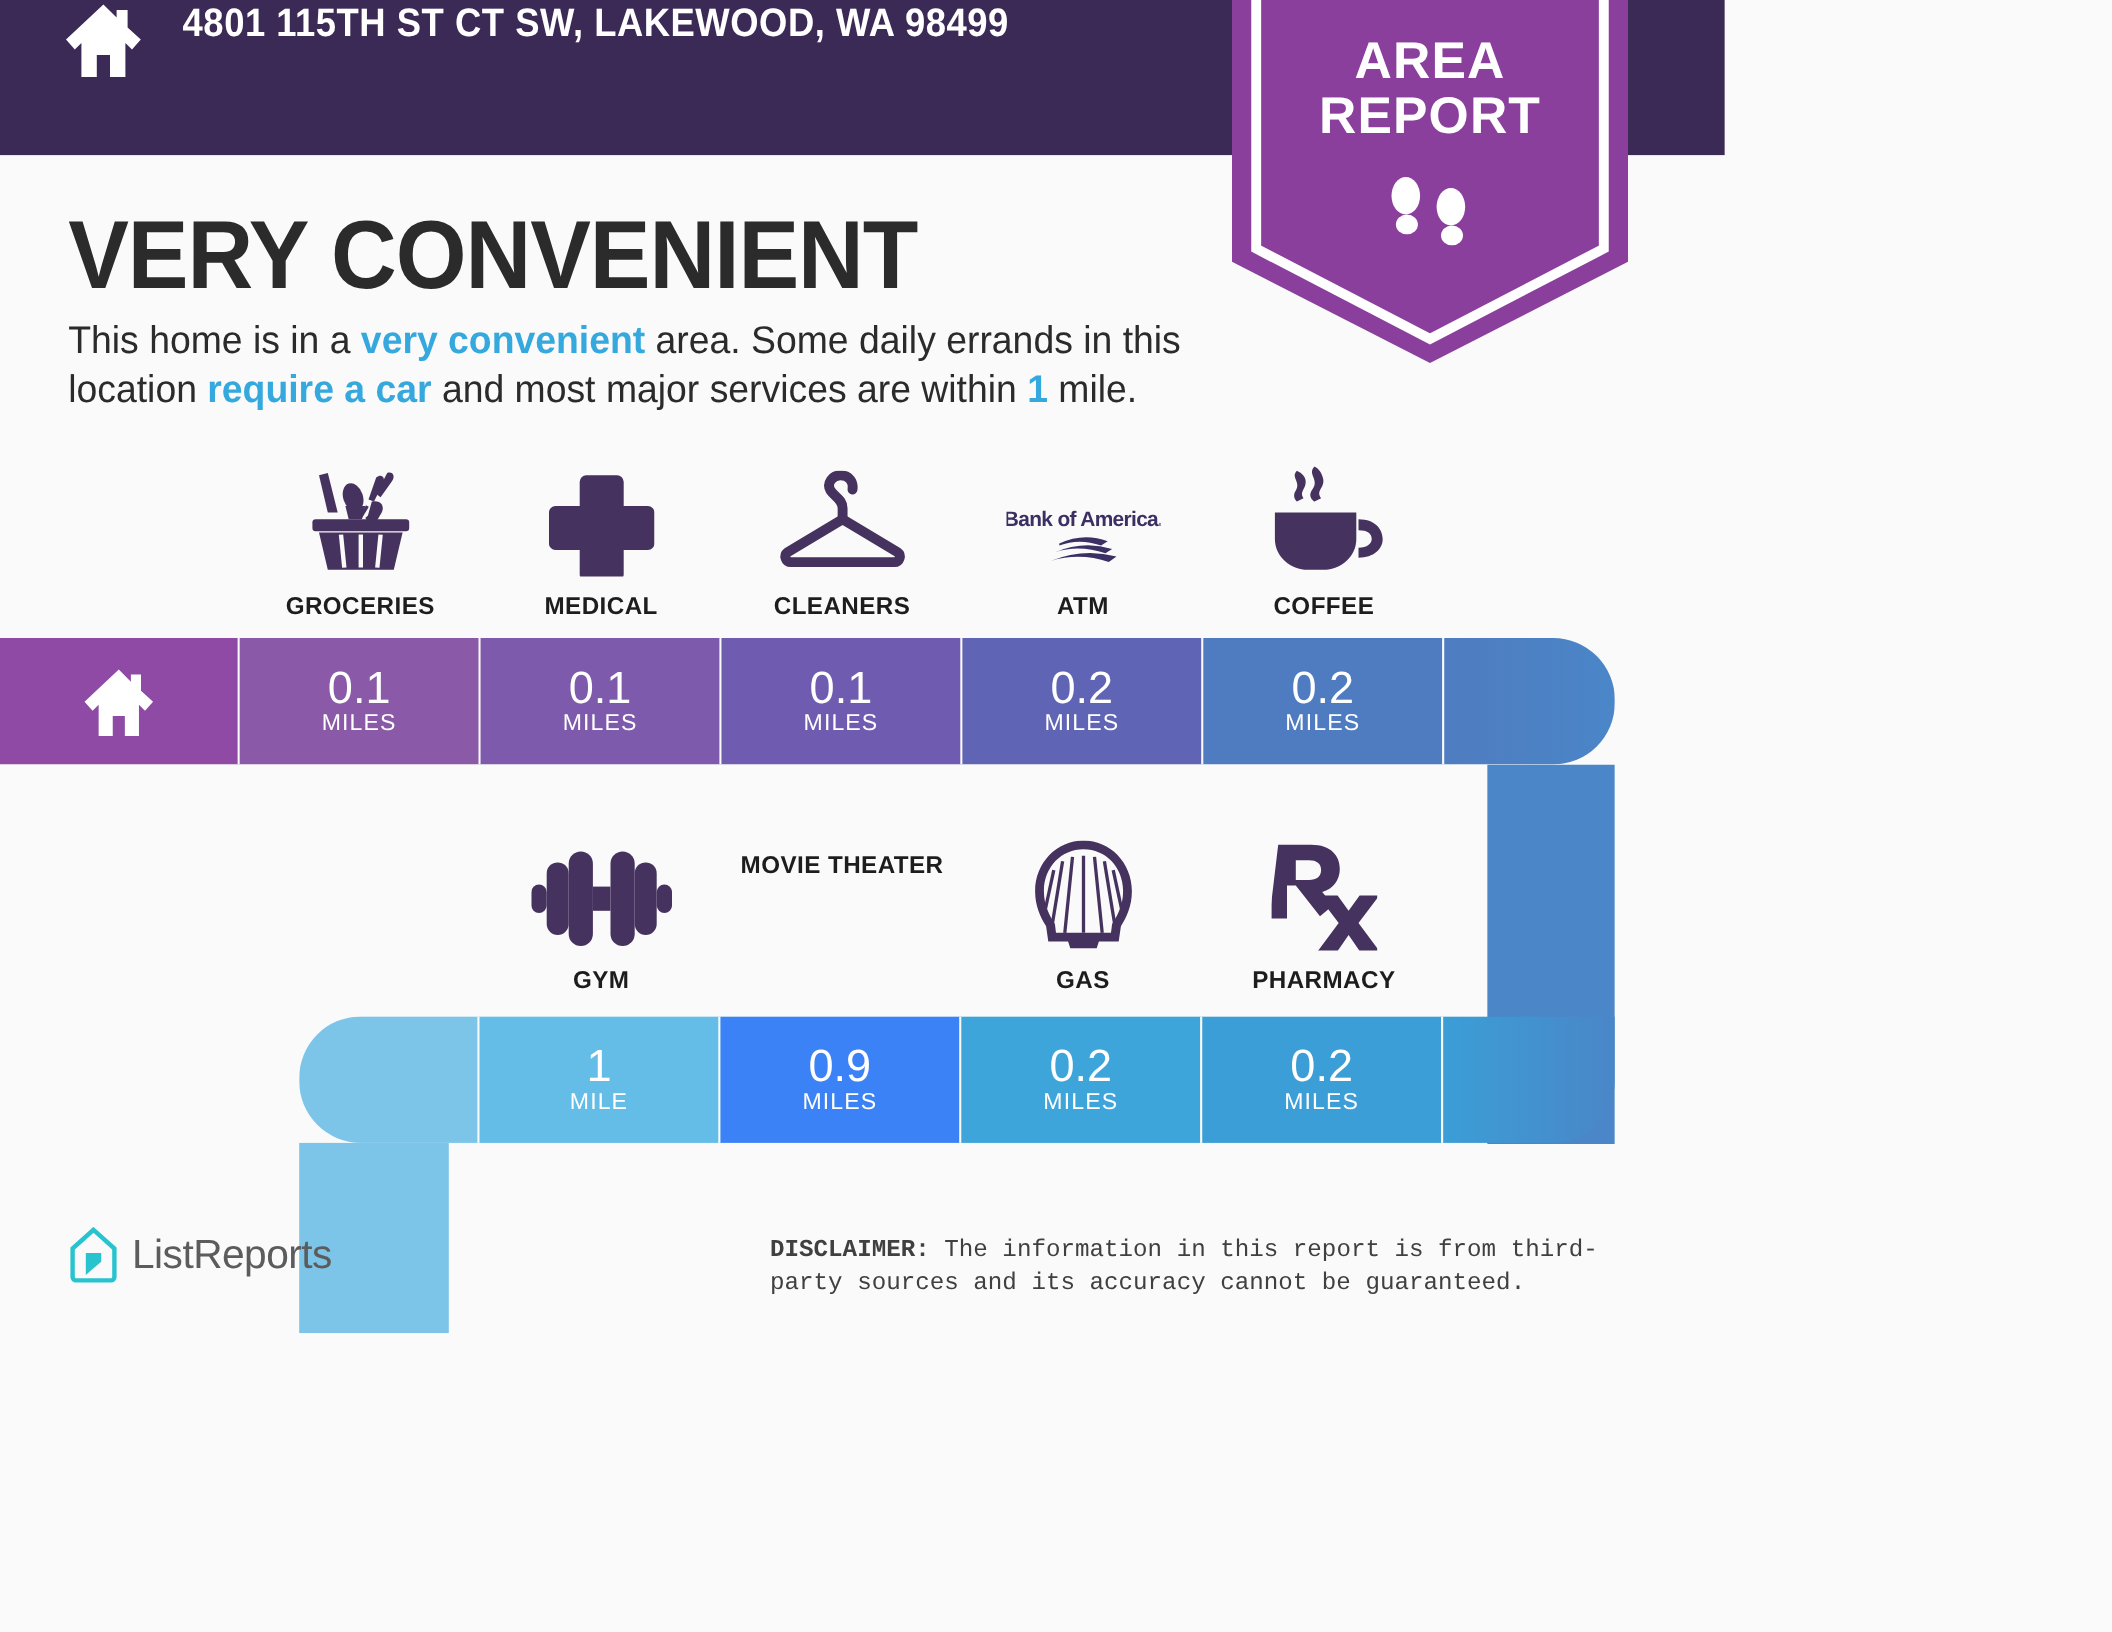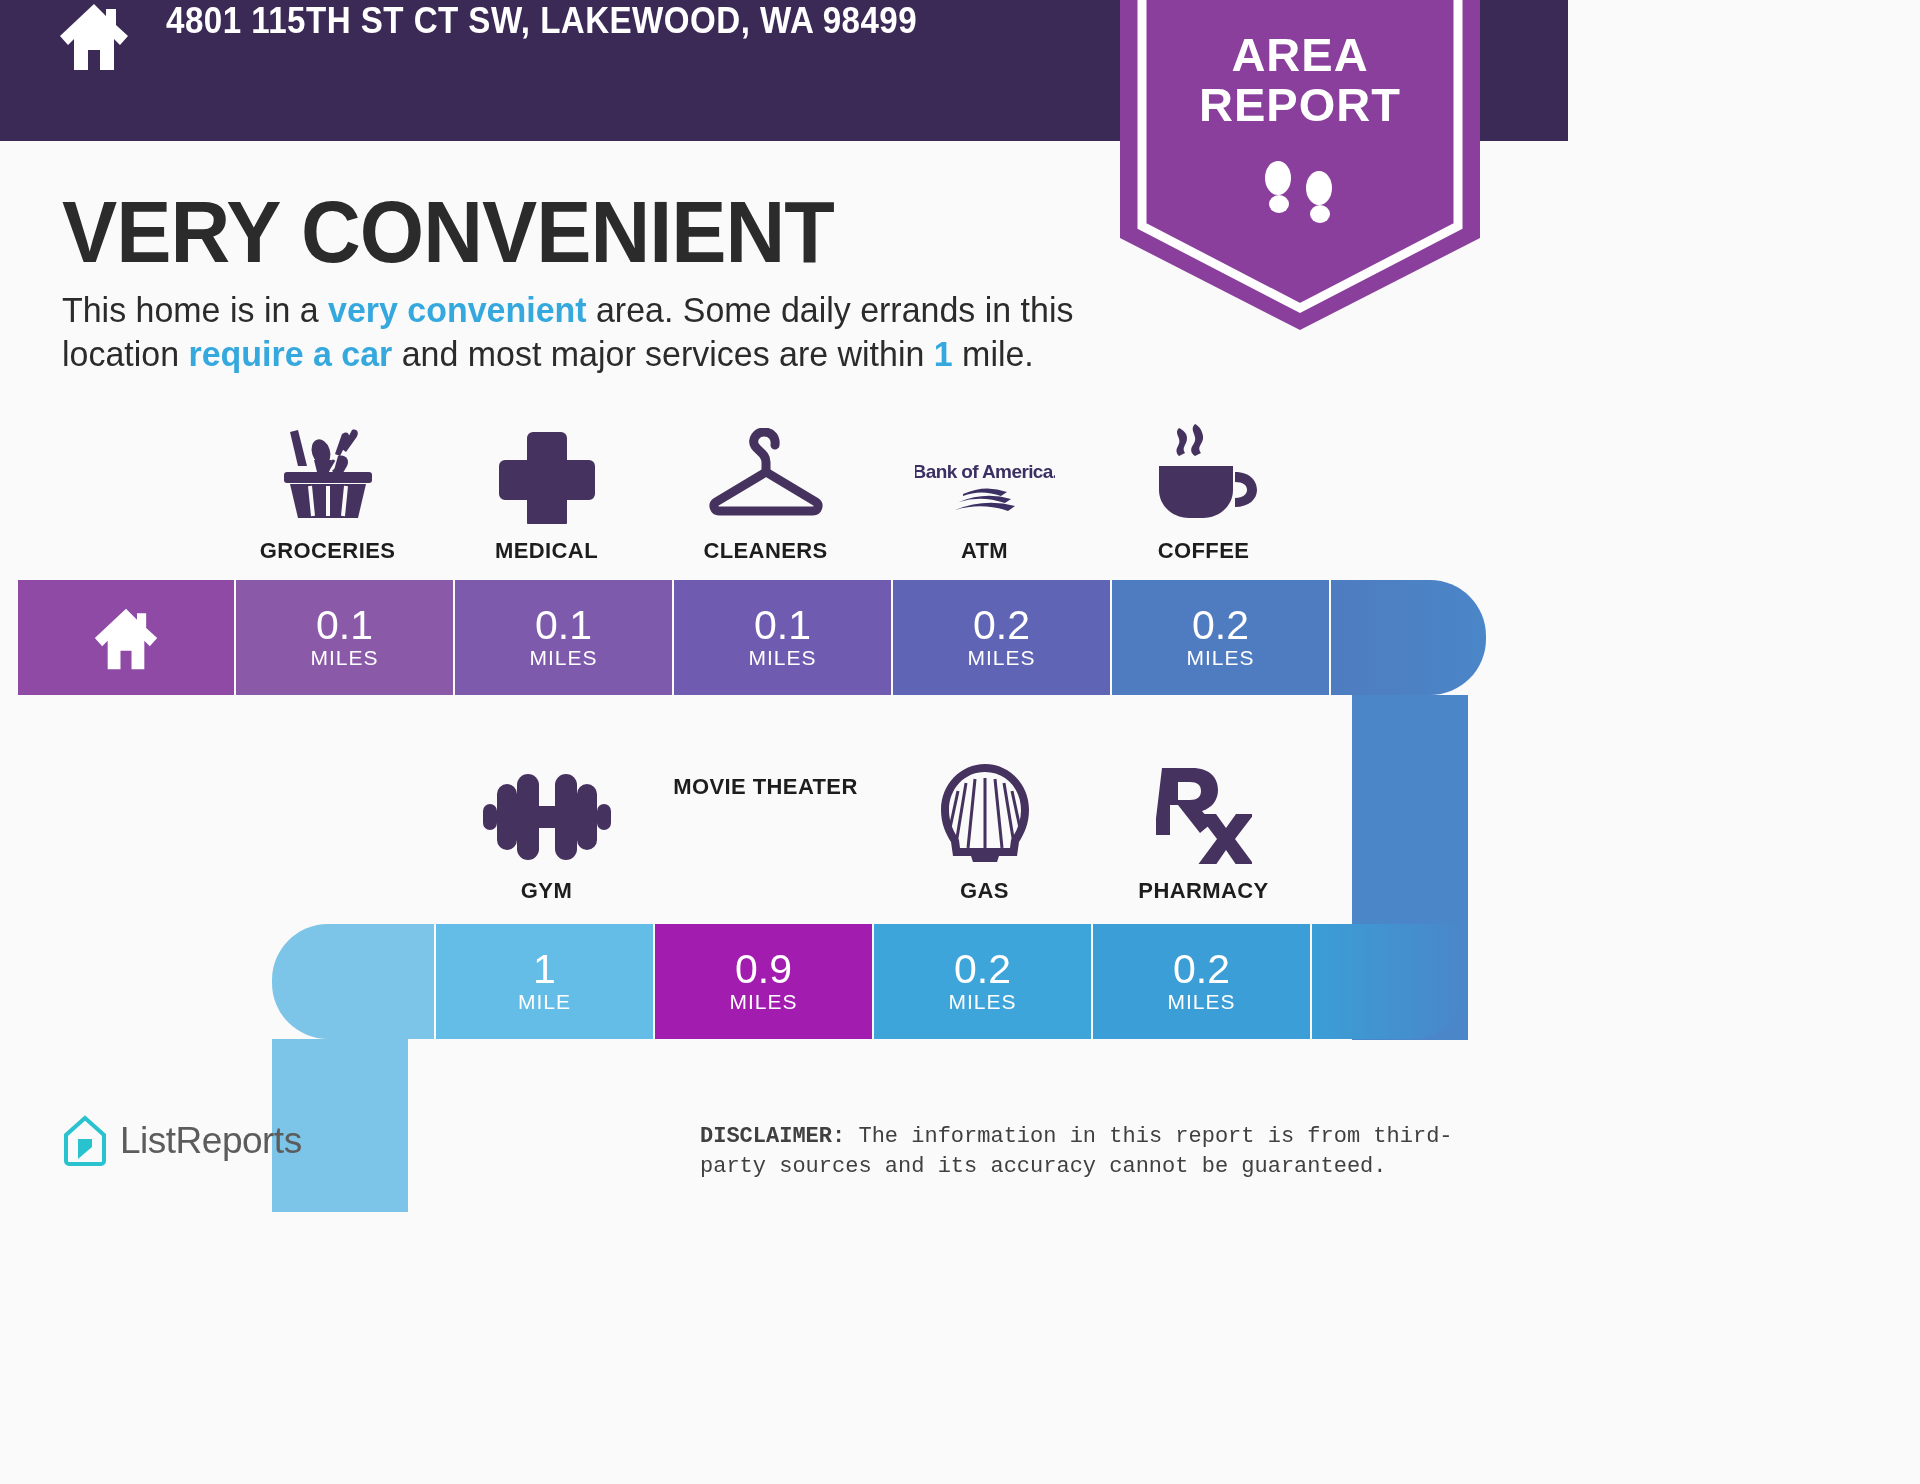--- a/index.html
+++ b/index.html
@@ -64,21 +64,21 @@
   }
   .icon-art svg { display:block; }
   .icon-label {
     margin-top:14px; font-size:22px; font-weight:bold; color:#1d1d1d;
     letter-spacing:0.4px;
     font-family:"Liberation Sans Narrow","Liberation Sans", sans-serif;
   }
 
   
   .bar { position:absolute; height:115px; }
-  .bar-row1 { left:18px; top:580px; width:1468px; border-radius:0 56px 56px 0; overflow:hidden; display:flex; }
+  .bar-row1 { left:0; top:580px; width:1468px; border-radius:0 56px 56px 0; overflow:hidden; display:flex; }
   .bar-row2 { left:272px; top:924px; width:1196px; border-radius:56px 0 56px 56px; overflow:hidden; display:flex; }
   .cell {
     height:115px; display:flex; flex-direction:column;
     align-items:center; justify-content:center;
     color:#ffffff; border-right:2px solid #fafafa;
   }
   .cell:last-child { border-right:none; }
   .cell-home { width:218px; }
   .cell-val {
     font-size:41px; line-height:40px; font-weight:400;
@@ -302,21 +302,21 @@
     <div class="icon-label">PHARMACY</div>
   </div>
 </div>
 
 <div class="bar bar-row2">
   <div class="cell" style="width:164px;background:#7cc5e8;"></div>
   <div class="cell" style="width:219px;background:#64bde6;">
     <div class="cell-val">1</div>
     <div class="cell-unit">MILE</div>
   </div>
-  <div class="cell" style="width:219px;background:#a21caf;">
+  <div class="cell" style="width:219px;background:#3b82f6;">
     <div class="cell-val">0.9</div>
     <div class="cell-unit">MILES</div>
   </div>
   <div class="cell" style="width:219px;background:#3ea5da;">
     <div class="cell-val">0.2</div>
     <div class="cell-unit">MILES</div>
   </div>
   <div class="cell" style="width:219px;background:#3b9ed6;">
     <div class="cell-val">0.2</div>
     <div class="cell-unit">MILES</div>

